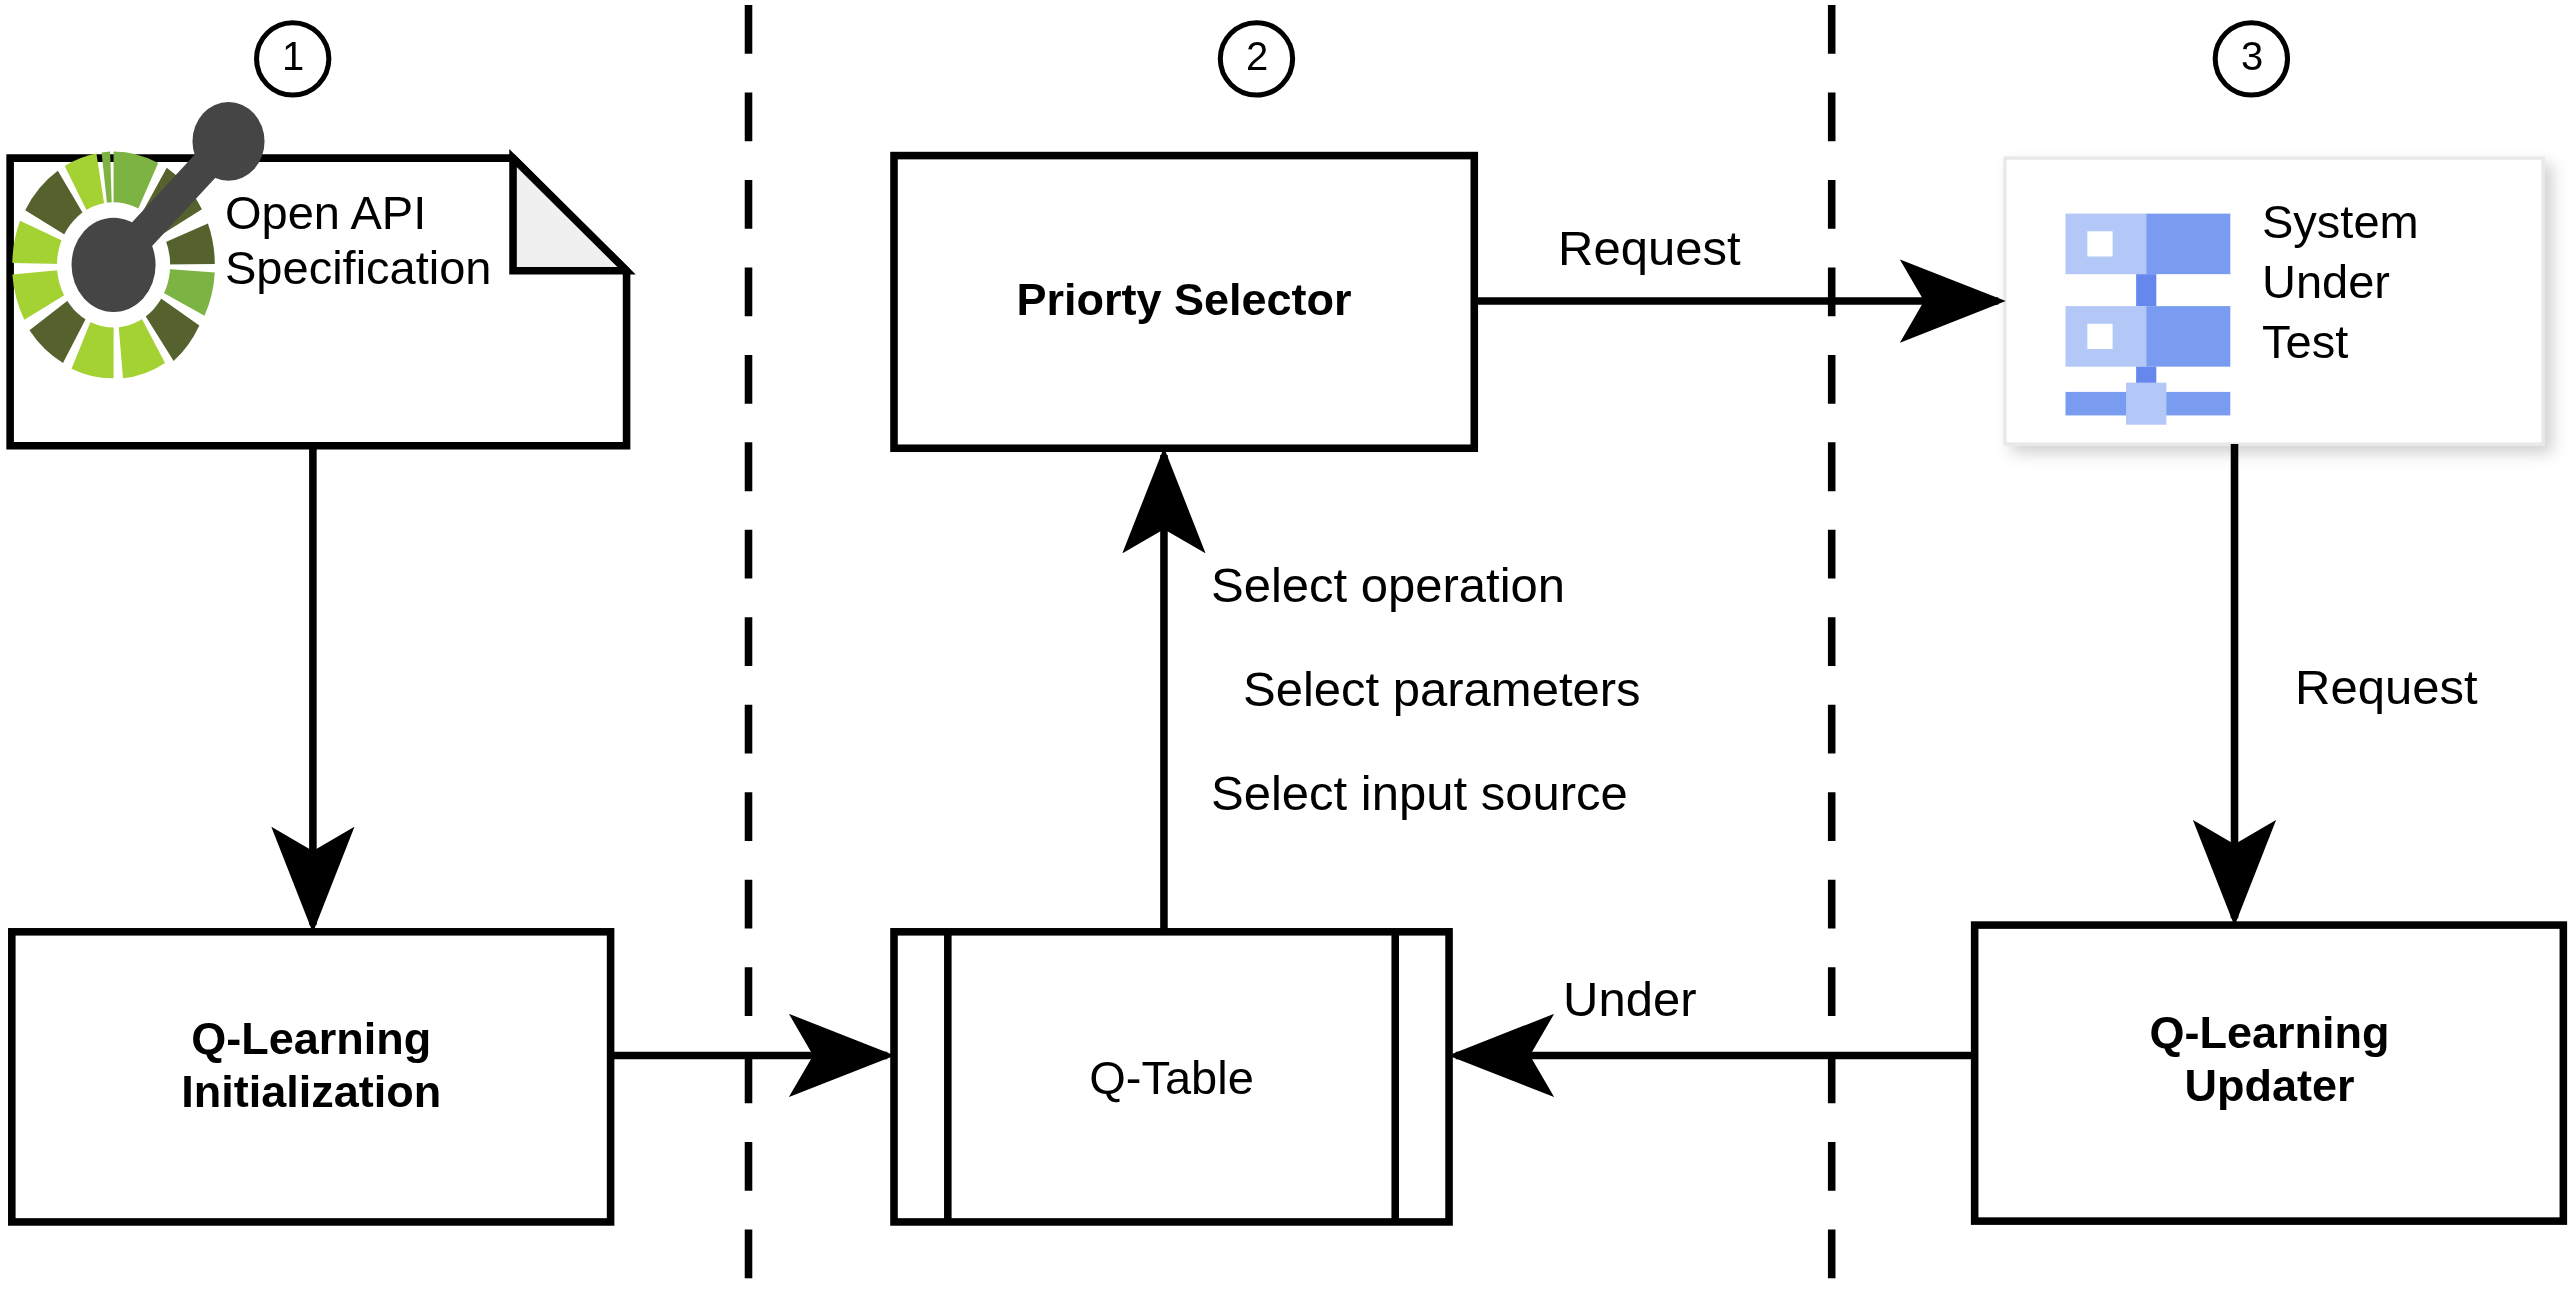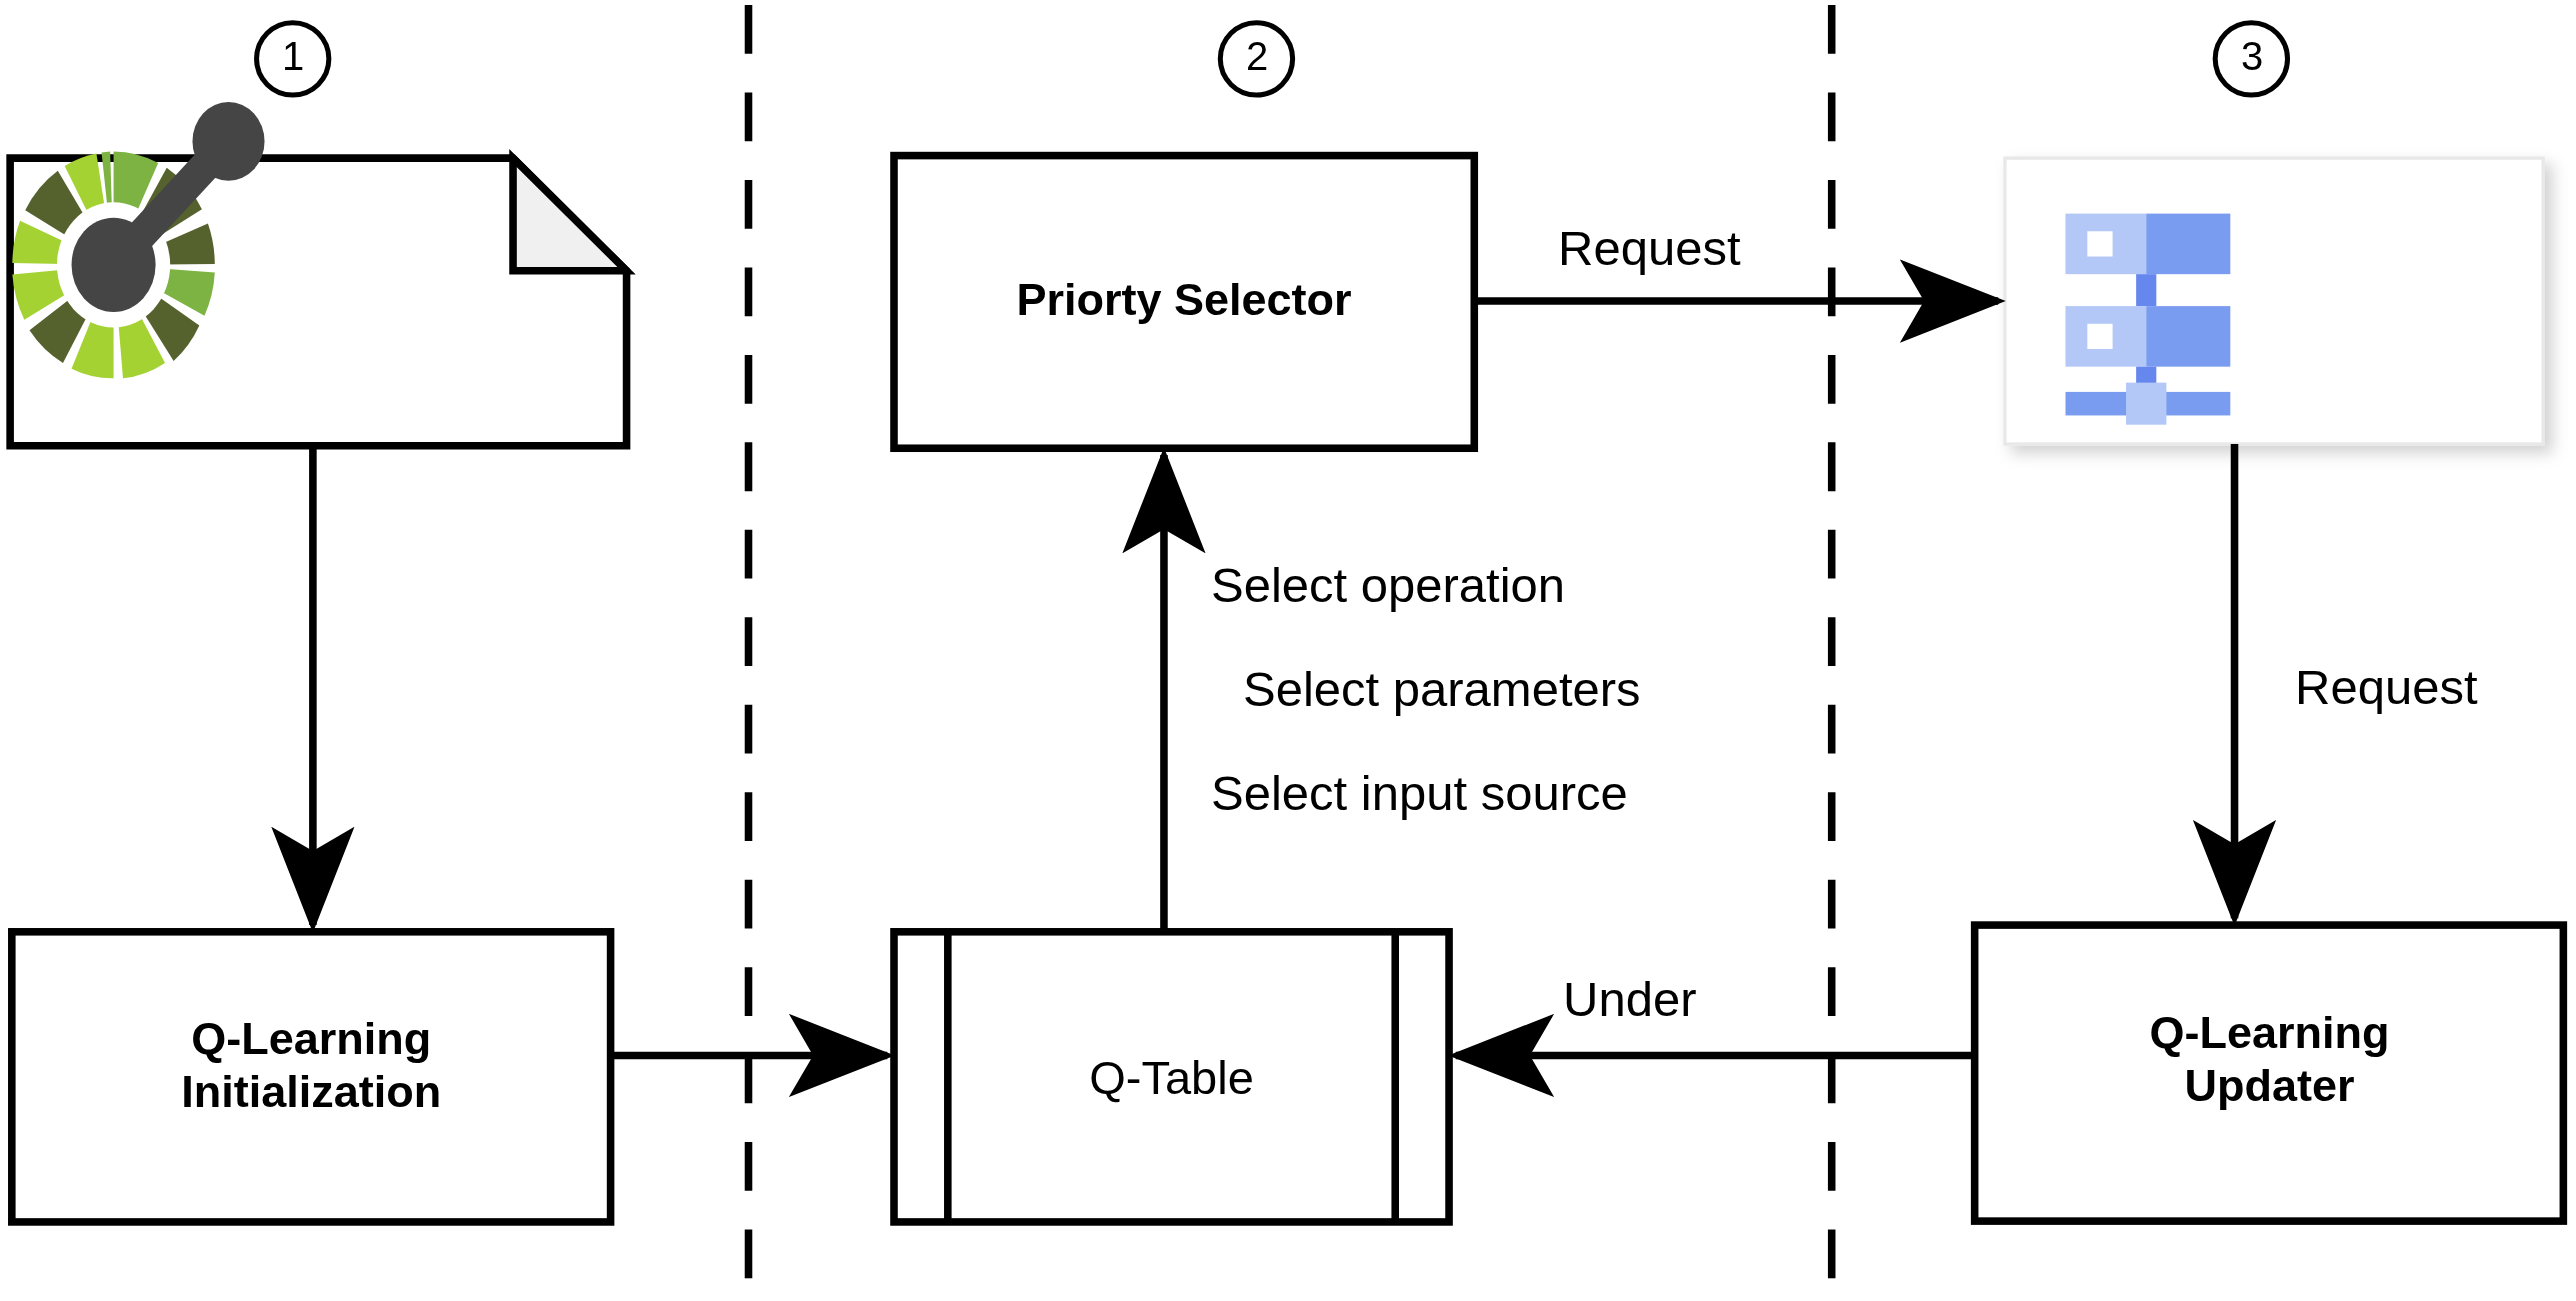--- a/index.html
+++ b/index.html
@@ -148,28 +148,33 @@
 
     <line x1="2657" y1="528" x2="2657" y2="1092" stroke="#000000" stroke-width="9" marker-end="url(#arrowhead)"></line>
 
     <line x1="2348" y1="1255" x2="1731" y2="1255" stroke="#000000" stroke-width="9" marker-end="url(#arrowhead)"></line>
   </svg>
 
   <div class="step-number" style="left:255px; top:34px;">1</div>
   <div class="step-number" style="left:1219px; top:34px;">2</div>
   <div class="step-number" style="left:2214px; top:34px;">3</div>
 
+  <div class="node-text plain-label" style="left:225px; top:185px; width:421px; text-align:left;">Open API
+Specification</div>
 
   <div class="node-text bold-label" style="left:11.8px; top:1012px; width:599px;">Q-Learning
 Initialization</div>
 
   <div class="node-text bold-label" style="left:894px; top:273px; width:580px;">Priorty Selector</div>
 
   <div class="node-text plain-label" style="left:948px; top:1050px; width:447px;">Q-Table</div>
 
+  <div class="node-text plain-label" style="left:2262px; top:192px; width:278px; text-align:left; line-height:1.28;">System
+Under
+Test</div>
 
   <div class="node-text bold-label" style="left:1975px; top:1006px; width:589px;">Q-Learning
 Updater</div>
 
   <div class="edge-label" style="left:1558px; top:220px;">Request</div>
 
   <div class="edge-label" style="left:2295px; top:659px;">Request</div>
 
   <div class="edge-label" style="left:1563px; top:971px;">Under</div>
 

